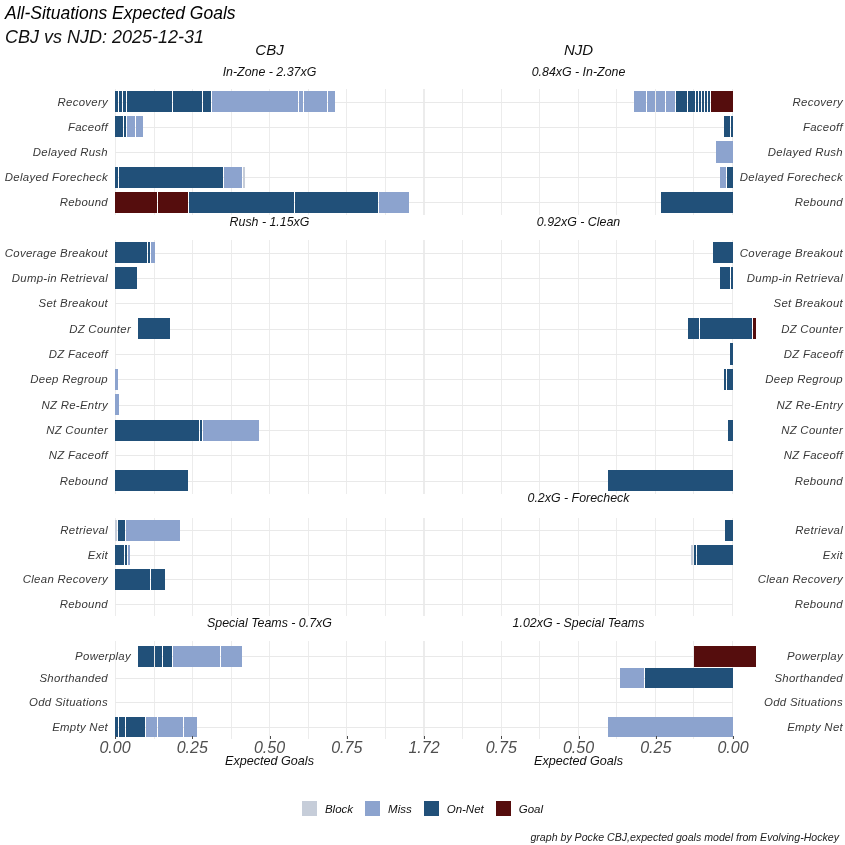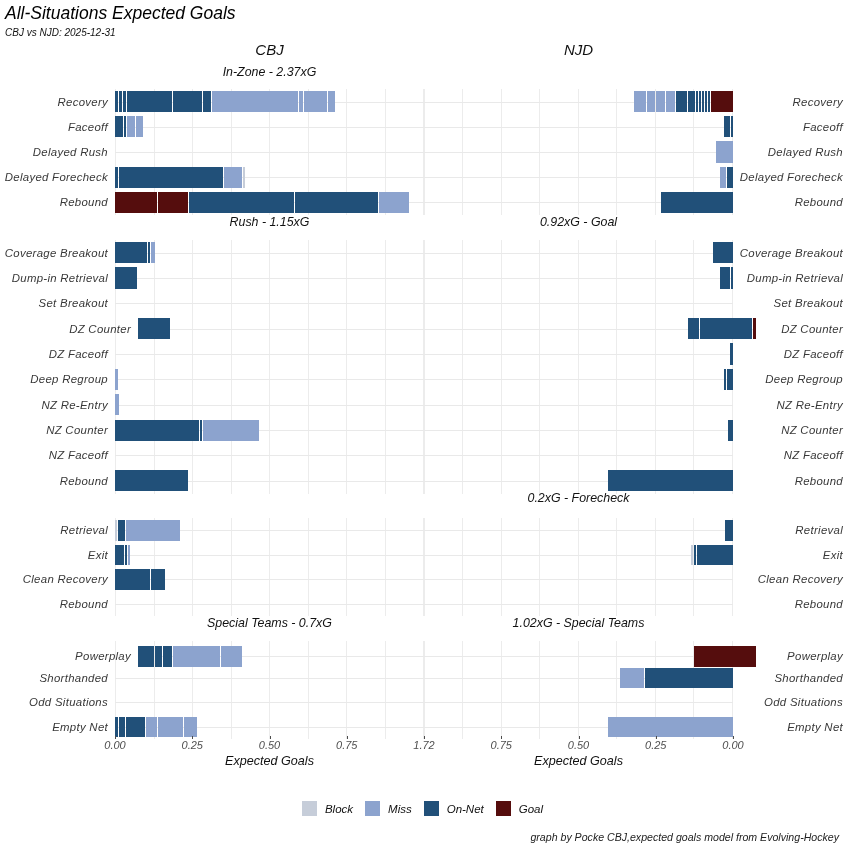--- a/index.html
+++ b/index.html
@@ -2,61 +2,62 @@
 <html><head>
 <meta charset="utf-8">
 <style>
   html,body{margin:0;padding:0;}
   body{
     width:845px;height:845px;position:relative;background:#ffffff;
     font-family:"Liberation Sans",sans-serif;color:#1a1a1a;overflow:hidden;
   }
   .abs{position:absolute;font-style:italic;}
   #page-title{left:5px;top:3px;font-size:17.5px;color:#000;}
-  #page-subtitle{left:5px;top:27px;font-size:10px;color:#111;}
+  #page-subtitle{left:5px;top:27px;font-size:18px;color:#111;}
   .team-header{top:41px;width:309px;text-align:center;font-size:15px;color:#111;}
   #team-cbj{left:115px;}
   #team-njd{left:424px;}
   .sec-title{left:115px;width:618px;height:16px;font-size:12.4px;color:#111;}
   .sec-title .half{position:absolute;top:0;width:309px;text-align:center;white-space:nowrap;}
   .sec-title .half.l{left:0;}
   .sec-title .half.r{left:309px;}
   .gridbg{left:115px;width:618px;background:repeating-linear-gradient(to right,#ececec 0 1px,transparent 1px 38.5625px);z-index:0;}
   .row{left:0;right:0;z-index:1;}
   .row .hline{position:absolute;left:115px;width:618px;top:50%;height:1px;background:#e9e9e9;z-index:0;}
   .row .lbl-l{position:absolute;left:0;width:108px;top:50%;transform:translateY(-50%);
       text-align:right;font-size:11.4px;color:#383838;letter-spacing:.3px;white-space:nowrap;z-index:2;}
   .row .lbl-r{position:absolute;right:2px;top:50%;transform:translateY(-50%);
       text-align:right;font-size:11.4px;color:#383838;letter-spacing:.3px;white-space:nowrap;z-index:2;}
   .bars{position:absolute;top:2px;bottom:2px;display:flex;gap:1px;align-items:stretch;z-index:1;}
   .bars.l{left:115px;width:309px;justify-content:flex-start;}
   .bars.r{left:424px;width:309px;justify-content:flex-end;}
   .seg{flex:0 0 auto;height:100%;}
   .tickmark{width:1px;height:3px;background:#4d4d4d;top:736px;z-index:1;}
-  .tick{top:739px;width:44px;margin-left:-22px;text-align:center;font-size:11px;color:#4f4f4f;}
+  .tick{top:739px;width:44px;margin-left:-22px;text-align:center;font-size:16px;color:#4f4f4f;}
   .xlabel{top:754px;width:309px;text-align:center;font-size:12.6px;color:#111;}
   #xlabel-l{left:115px;} #xlabel-r{left:424px;}
   #legend{left:0;right:0;top:801px;display:flex;justify-content:center;gap:12px;align-items:center;}
   .legend-item{display:flex;align-items:center;gap:8px;}
   .legend-swatch{width:15px;height:15px;}
   .legend-label{font-size:11.5px;color:#111;}
   #caption{right:6px;top:831px;font-size:10.6px;color:#222;}
 </style>
 </head>
 <body>
 
 <div class="abs" id="page-title">All-Situations Expected Goals</div>
 <div class="abs" id="page-subtitle">CBJ vs NJD: 2025-12-31</div>
 
 <div class="abs team-header" id="team-cbj">CBJ</div>
 <div class="abs team-header" id="team-njd">NJD</div>
 
 <div id="chart">
     <div class="abs sec-title" style="top: 65px;">
       <div class="half l">In-Zone - 2.37xG</div>
+      <div class="half r">0.84xG - In-Zone</div>
     </div>
     <div class="abs gridbg" style="top: 89px; height: 126px;"></div>
     <div class="abs row" style="top: 89px; height: 25.2px;">
       <div class="hline"></div>
       <div class="lbl-l">Recovery</div>
       <div class="lbl-r">Recovery</div>
       <div class="bars l">
         <div class="seg" style="width: 3px; background: rgb(33, 80, 121);"></div>
         <div class="seg" style="width: 3px; background: rgb(33, 80, 121);"></div>
         <div class="seg" style="width: 3px; background: rgb(33, 80, 121);"></div>
@@ -132,21 +133,21 @@
         <div class="seg" style="width: 105.4px; background: rgb(33, 80, 121);"></div>
         <div class="seg" style="width: 82.3px; background: rgb(33, 80, 121);"></div>
         <div class="seg" style="width: 29.9px; background: rgb(140, 163, 206);"></div>
       </div>
       <div class="bars r">
         <div class="seg" style="width: 72.1px; background: rgb(33, 80, 121);"></div>
       </div>
     </div>
     <div class="abs sec-title" style="top: 215px;">
       <div class="half l">Rush - 1.15xG</div>
-      <div class="half r">0.92xG - Goal</div>
+      <div class="half r">0.92xG - Clean</div>
     </div>
     <div class="abs gridbg" style="top: 240px; height: 253.5px;"></div>
     <div class="abs row" style="top: 240px; height: 25.35px;">
       <div class="hline"></div>
       <div class="lbl-l">Coverage Breakout</div>
       <div class="lbl-r">Coverage Breakout</div>
       <div class="bars l">
         <div class="seg" style="width: 32px; background: rgb(33, 80, 121);"></div>
         <div class="seg" style="width: 2px; background: rgb(33, 80, 121);"></div>
         <div class="seg" style="width: 4.2px; background: rgb(140, 163, 206);"></div>

